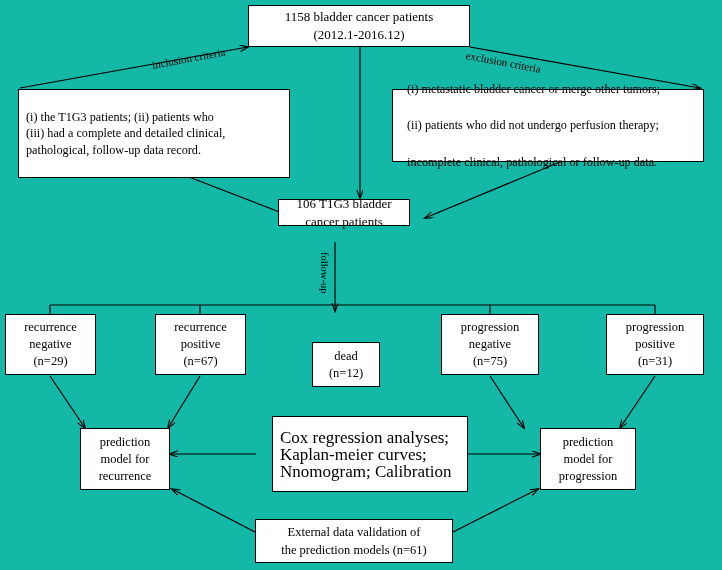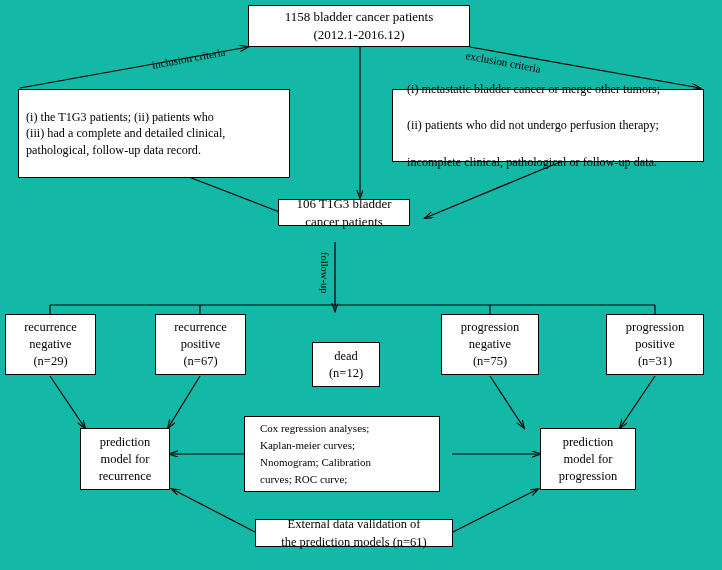--- a/index.html
+++ b/index.html
@@ -127,34 +127,33 @@
     <span class="ln">positive</span>
     <span class="ln">(n=31)</span>
   </div>
 
   <div class="node center" style="left:80px;top:428px;width:90px;height:62px;font-size:12.5px;line-height:17px;">
     <span class="ln">prediction</span>
     <span class="ln">model for</span>
     <span class="ln">recurrence</span>
   </div>
 
-  <div class="node left" style="left:244px;top:416px;width:196px;height:76px;padding:4px 15px;font-size:11px;line-height:17px;">
+  <div class="node left" style="left:272px;top:416px;width:196px;height:76px;padding:4px 7px;font-size:17px;line-height:17px;">
     <span class="ln">Cox regression analyses;</span>
     <span class="ln">Kaplan-meier curves;</span>
     <span class="ln">Nnomogram; Calibration</span>
-    <span class="ln">curves; ROC curve;</span>
   </div>
 
   <div class="node center" style="left:540px;top:428px;width:96px;height:62px;font-size:12.5px;line-height:17px;">
     <span class="ln">prediction</span>
     <span class="ln">model for</span>
     <span class="ln">progression</span>
   </div>
 
-  <div class="node center" style="left:255px;top:519px;width:198px;height:28px;font-size:12.5px;line-height:18px;">
+  <div class="node center" style="left:255px;top:519px;width:198px;height:44px;font-size:12.5px;line-height:18px;">
     <span class="ln">External data validation of</span>
     <span class="ln">the prediction models (n=61)</span>
   </div>
 
   <div class="edge-label" style="left:152px;top:59px;font-size:11px;transform:rotate(-10.5deg);transform-origin:left center;">inclusion criteria</div>
 
   <div class="edge-label" style="left:466px;top:49px;font-size:11px;transform:rotate(10.5deg);transform-origin:left center;">exclusion criteria</div>
 
   <div class="edge-label" style="left:330px;top:252px;font-size:10.5px;transform:rotate(90deg);transform-origin:left top;">follow-up</div>
 

